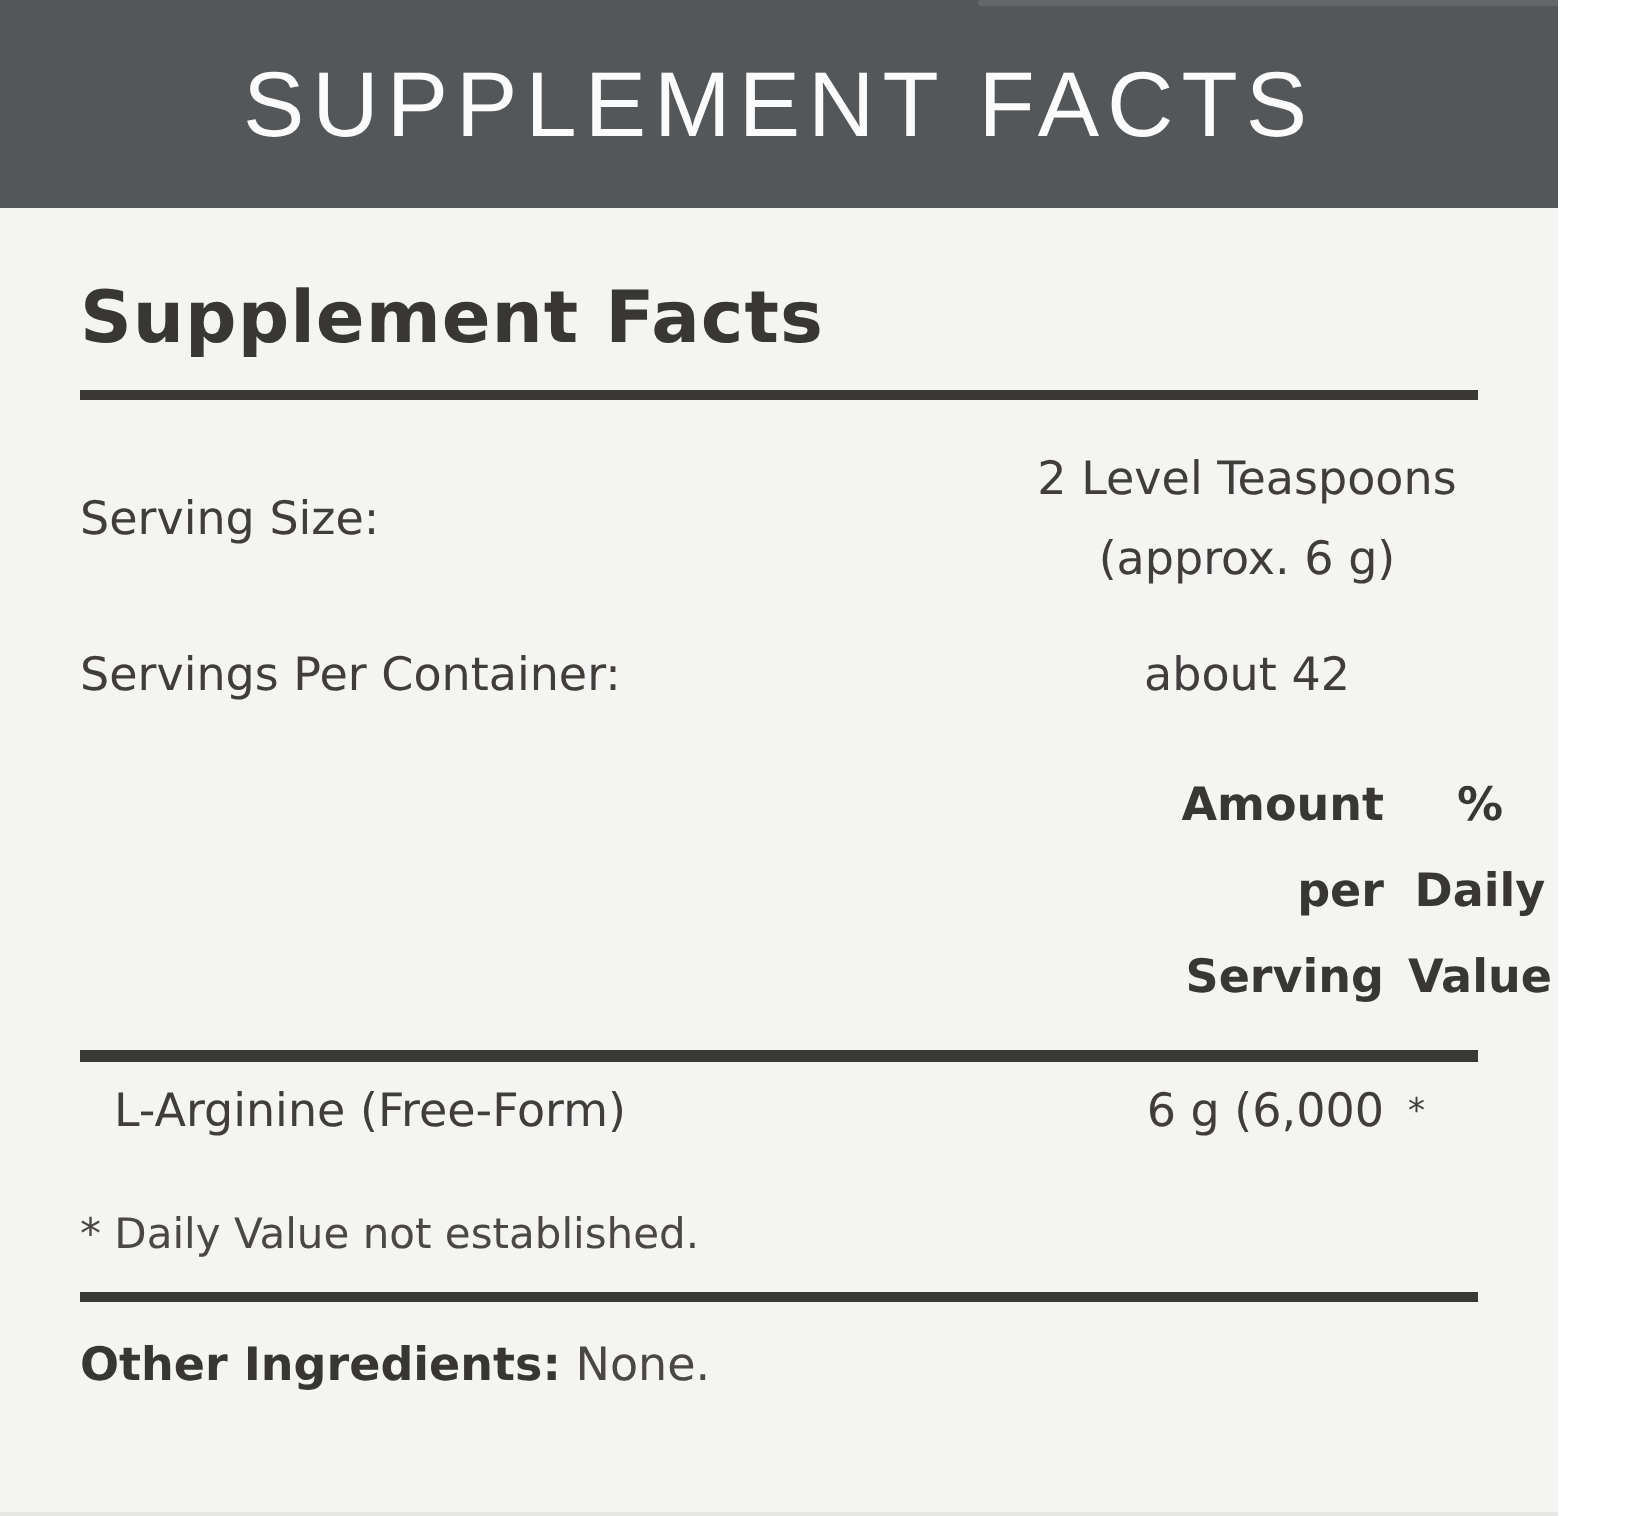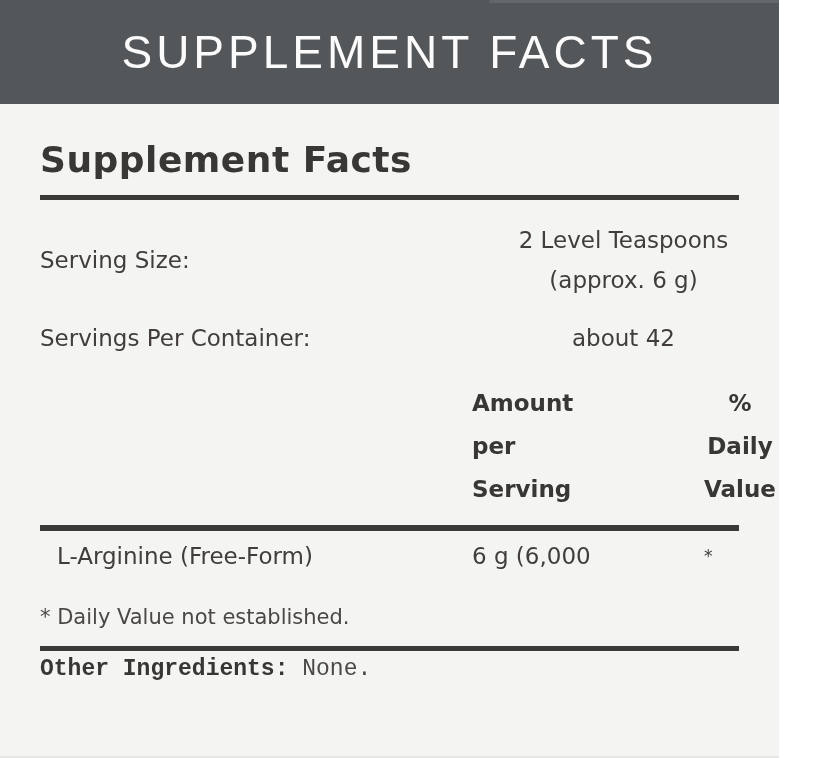--- a/index.html
+++ b/index.html
@@ -71,21 +71,21 @@
   .cell-span {
     grid-column: 2 / 4;
     text-align: center;
     padding-left: 36px;
     font-size: 23px;
     line-height: 40px;
     color: #403d3c;
   }
   .cell-amount {
     grid-column: 2;
-    text-align: left;
+    text-align: right;
     font-size: 23px;
     line-height: 42px;
     color: #403d3c;
   }
   .cell-dv {
     grid-column: 3;
     text-align: center;
     padding-right: 28px;
     font-size: 23px;
     line-height: 42px;
@@ -107,25 +107,24 @@
   .ingredient-row .dv-star { font-size: 17px; }
 
   .footnote {
     margin-top: 28px;
     font-size: 21px;
     line-height: 25px;
     color: #4a4745;
   }
 
   .other-row {
-    margin-top: 4px;
+    margin-top: 18px;
     font-size: 23px;
     line-height: 28px;
     color: #4a4745;
-    font-family: Liberation Mono, monospace;
   }
   .other-row .bold { font-weight: bold; color: #383634; }
 
   .rule-footnote { margin-top: 16px; }
 
   .bottom-edge {
     position: absolute;
     left: 0; right: 0; bottom: 0;
     height: 2px;
     background: #e6e6e4;

